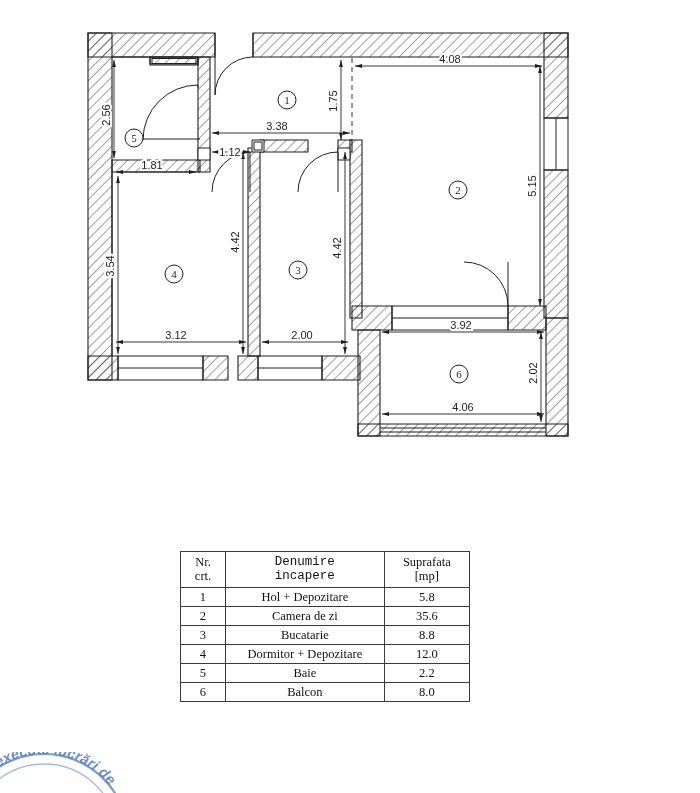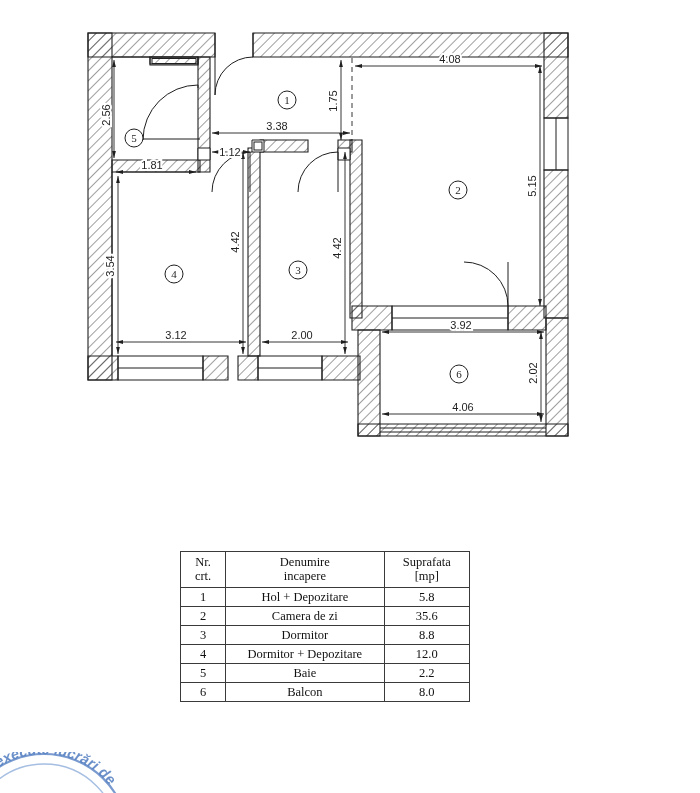--- a/index.html
+++ b/index.html
@@ -21,21 +21,21 @@
   }
   .area-table td,.area-table th{
     border:1px solid #3a3a3a;
     padding:2px 4px;
     text-align:center;
     font-weight:normal;
     line-height:1.12;
   }
   .area-table thead td{padding:3px 4px 4px 4px;}
   .col-nr{width:40px;}
-  .col-name{width:168px;}
+  .col-name{width:168px;font-family:Liberation Mono, monospace;}
   .col-area{width:82px;}
   .cell-name{text-align:center;}
   .cell-total{text-align:center;letter-spacing:.2px;font-size:12.8px;padding:3px 4px;}
   .hdr-l1{display:block;}
   .hdr-l2{display:block;}
 
   
   .stamp{
     position:absolute;left:-52px;top:752px;width:200px;height:120px;
     pointer-events:none;
@@ -251,21 +251,21 @@
       <td class="cell-name">Hol + Depozitare</td>
       <td>5.8</td>
     </tr>
     <tr>
       <td>2</td>
       <td class="cell-name">Camera de zi</td>
       <td>35.6</td>
     </tr>
     <tr>
       <td>3</td>
-      <td class="cell-name">Dormitor</td>
+      <td class="cell-name">Bucatarie</td>
       <td>8.8</td>
     </tr>
     <tr>
       <td>4</td>
       <td class="cell-name">Dormitor + Depozitare</td>
       <td>12.0</td>
     </tr>
     <tr>
       <td>5</td>
       <td class="cell-name">Baie</td>

